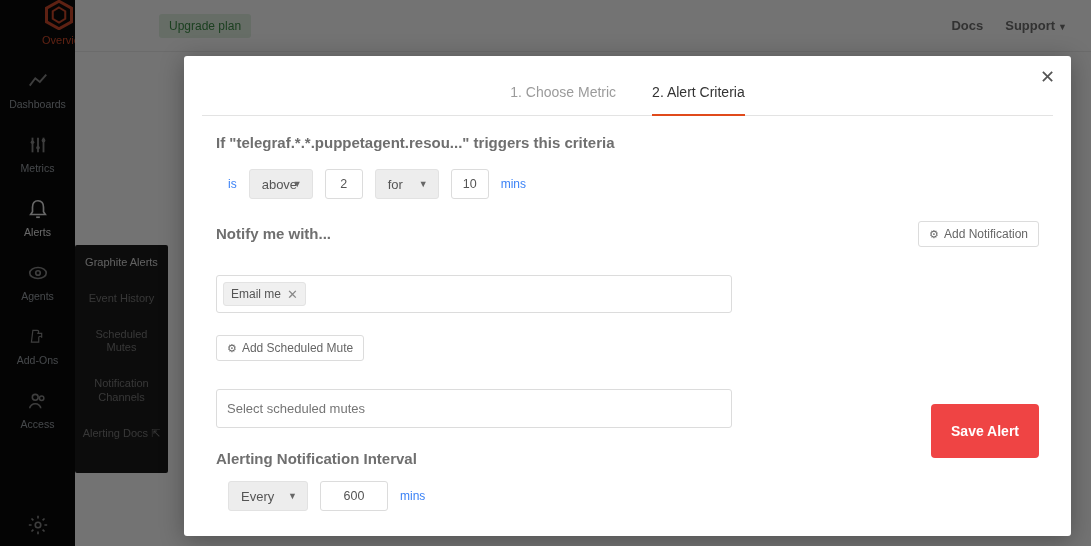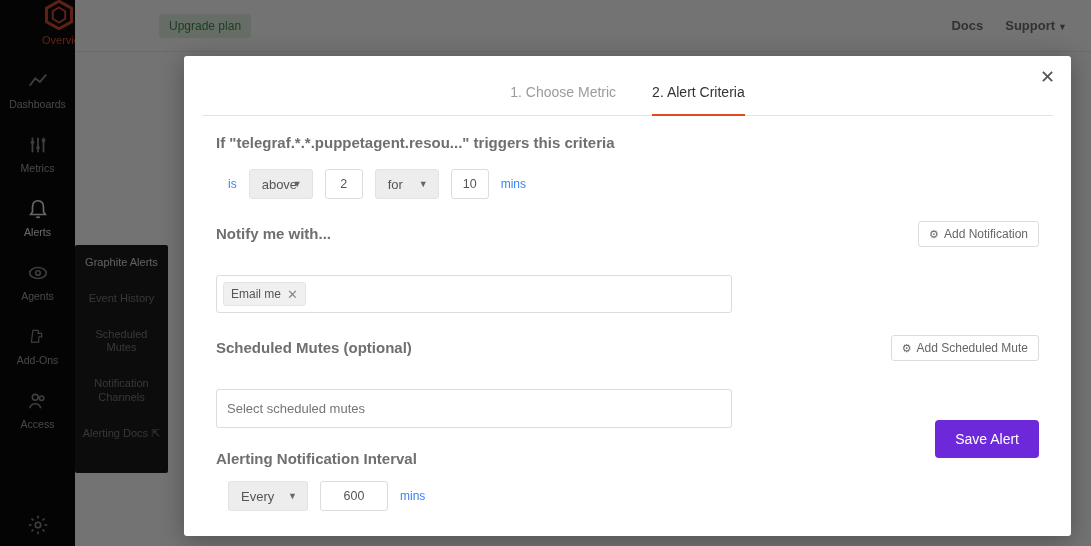--- a/index.html
+++ b/index.html
@@ -50,21 +50,21 @@
   
   .section-head { display:flex; align-items:flex-start; justify-content: space-between; margin-bottom: 10px; }
   .pill-btn { background: #fff; border: 1px solid #dcdcdc; border-radius: 3px; padding: 5px 10px; font-size: 12px; color: #666; cursor: pointer; display:inline-flex; align-items:center; gap:5px; }
   .pill-btn .gear { font-size: 11px; }
   
   .tag-field { border: 1px solid #dcdcdc; border-radius: 3px; min-height: 38px; padding: 5px 6px; width: 516px; display:flex; align-items:center; gap:6px;margin-top:28px; }
   .chip { background: #f0f0f0; border: 1px solid #e3e3e3; border-radius: 3px; padding: 4px 7px; font-size: 12px; color: #555; display:inline-flex; align-items:center; gap:6px; }
   .chip .x { color: #888; cursor: pointer; font-size: 13px; line-height:1; }
   .placeholder-input { border:none; outline:none; font-size: 13px; color:#888; width: 100%; padding: 6px 4px; }
   
-  .save-btn { position: absolute; right: 32px; bottom: 78px; background: #6d28d9; color: #fff; border: none; border-radius: 4px; padding: 11px 20px; font-size: 14px; font-weight: 400; cursor: pointer; }
+  .save-btn { position: absolute; right: 32px; bottom: 78px; background: #ef4444; color: #fff; border: none; border-radius: 4px; padding: 19px 20px; font-size: 14px; font-weight: 700; cursor: pointer; }
 </style>
 </head>
 <body>
 
 <nav class="sidebar">
   <div class="nav-item logo-item">
     <div class="logo">
       <svg viewBox="0 0 24 24">
           <polygon points="12,1 22,6.5 22,17.5 12,23 2,17.5 2,6.5" fill="none" stroke="#d14b2b" stroke-width="2.4"></polygon>
           <polygon points="12,6 17,9 17,15 12,18 7,15 7,9" fill="none" stroke="#d14b2b" stroke-width="1.6"></polygon>
@@ -184,21 +184,20 @@
     </button>
   </div>
   <div class="tag-field" style="margin-bottom:22px">
     <span class="chip">
       <span>Email me</span>
       <span class="x">✕</span>
     </span>
   </div>
 
   <div class="section-head">
-    <div class="section-title" style="margin-bottom:0">Scheduled Mutes (optional)</div>
     <button class="pill-btn">
       <span class="gear">⚙</span>
       <span>Add Scheduled Mute</span>
     </button>
   </div>
   <div class="tag-field" style="margin-bottom:22px">
     <input class="placeholder-input" placeholder="Select scheduled mutes" style="">
   </div>
 
   <div class="section-title">Alerting Notification Interval</div>

